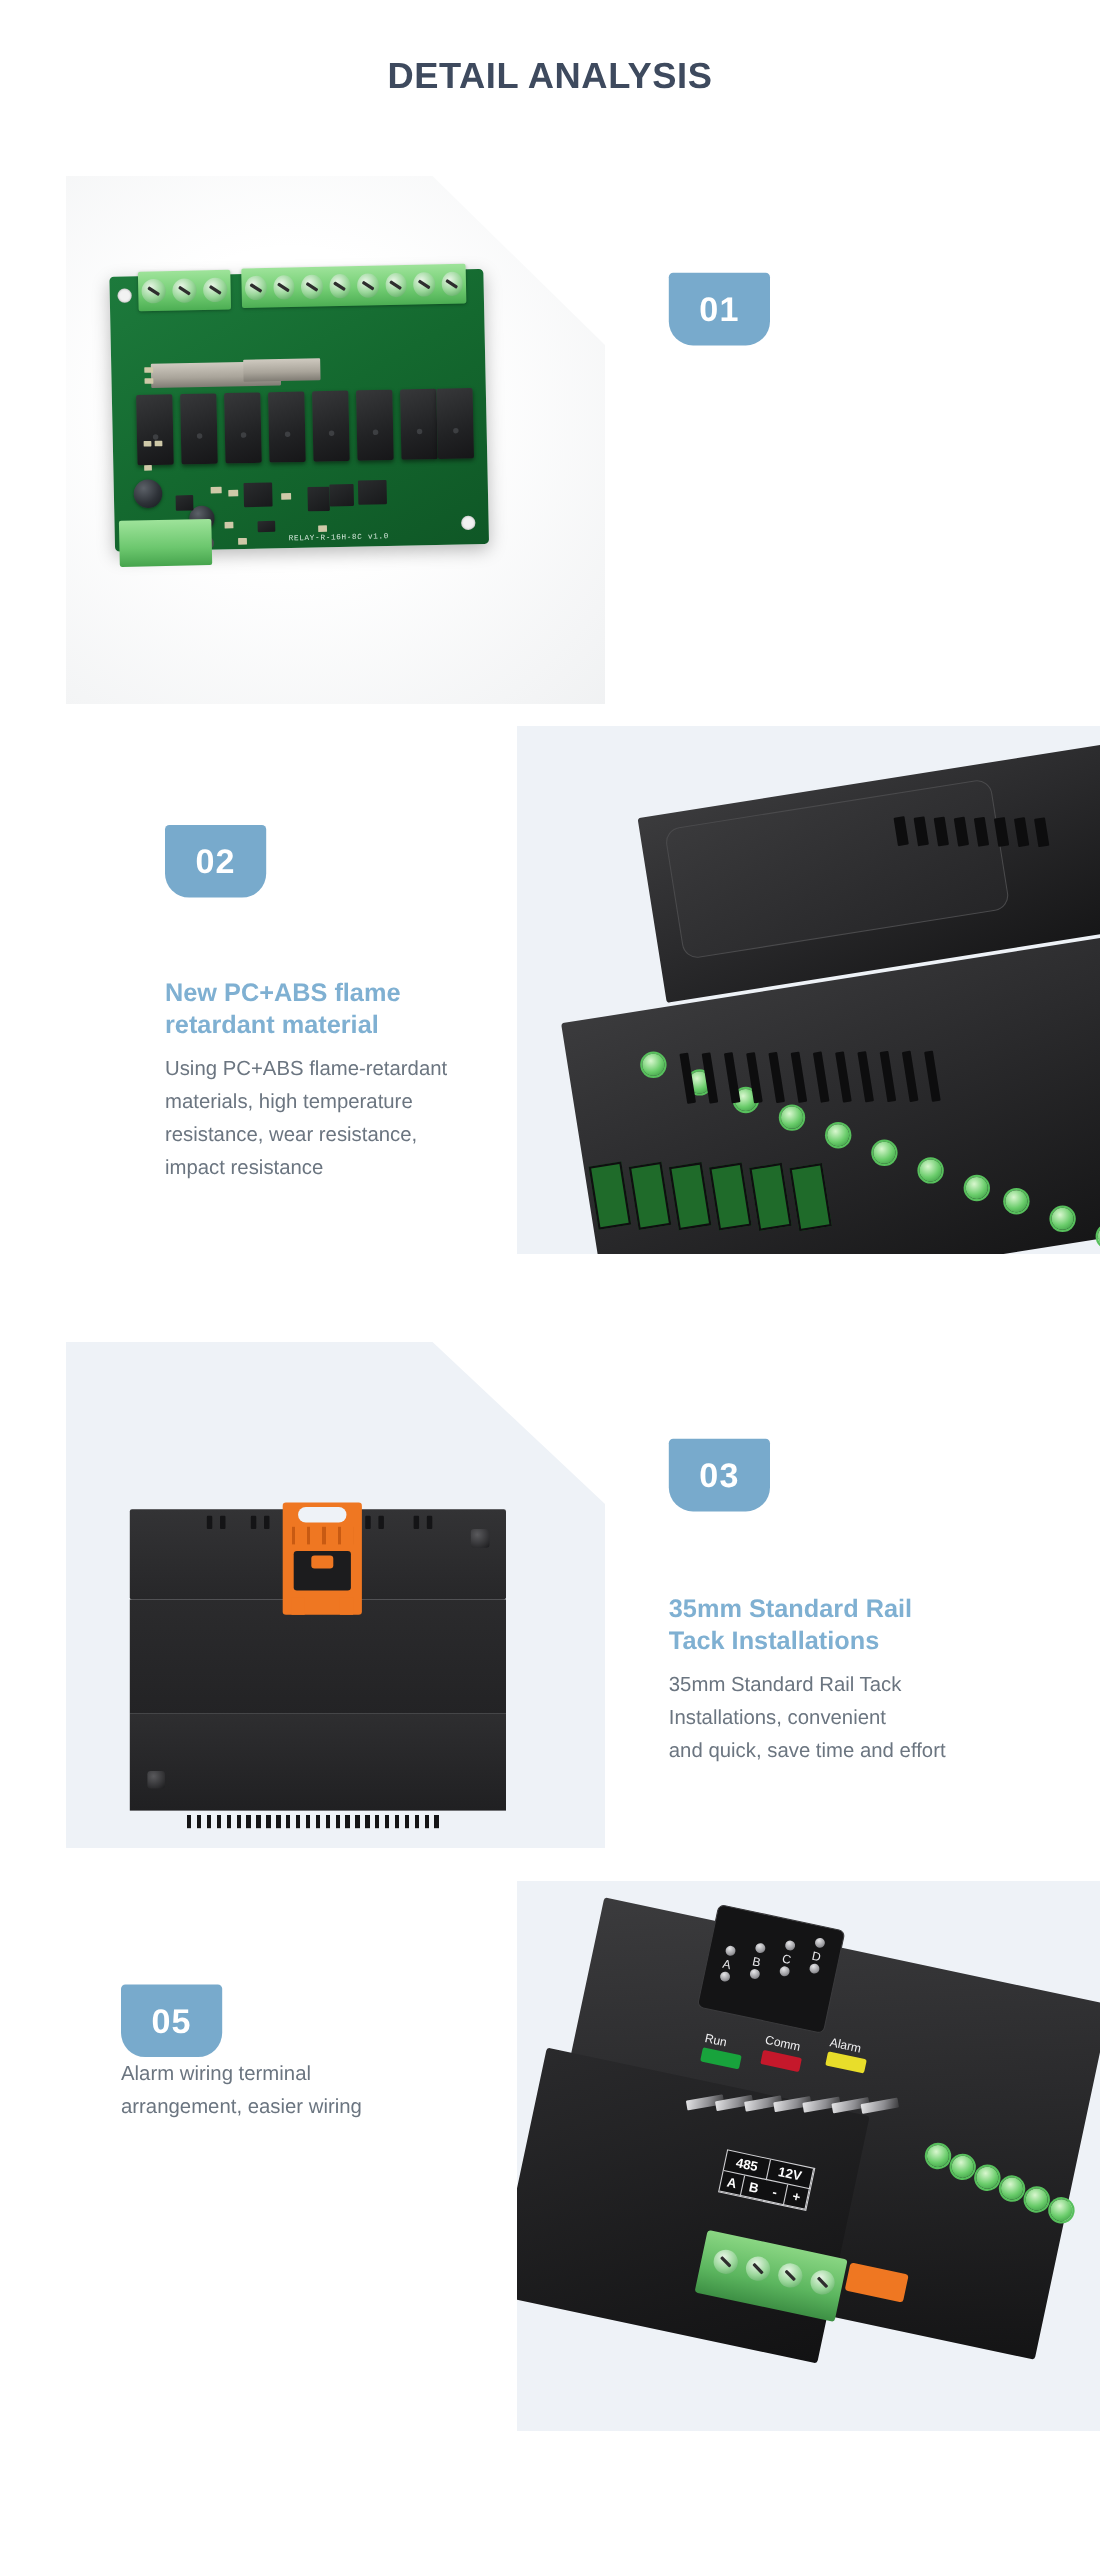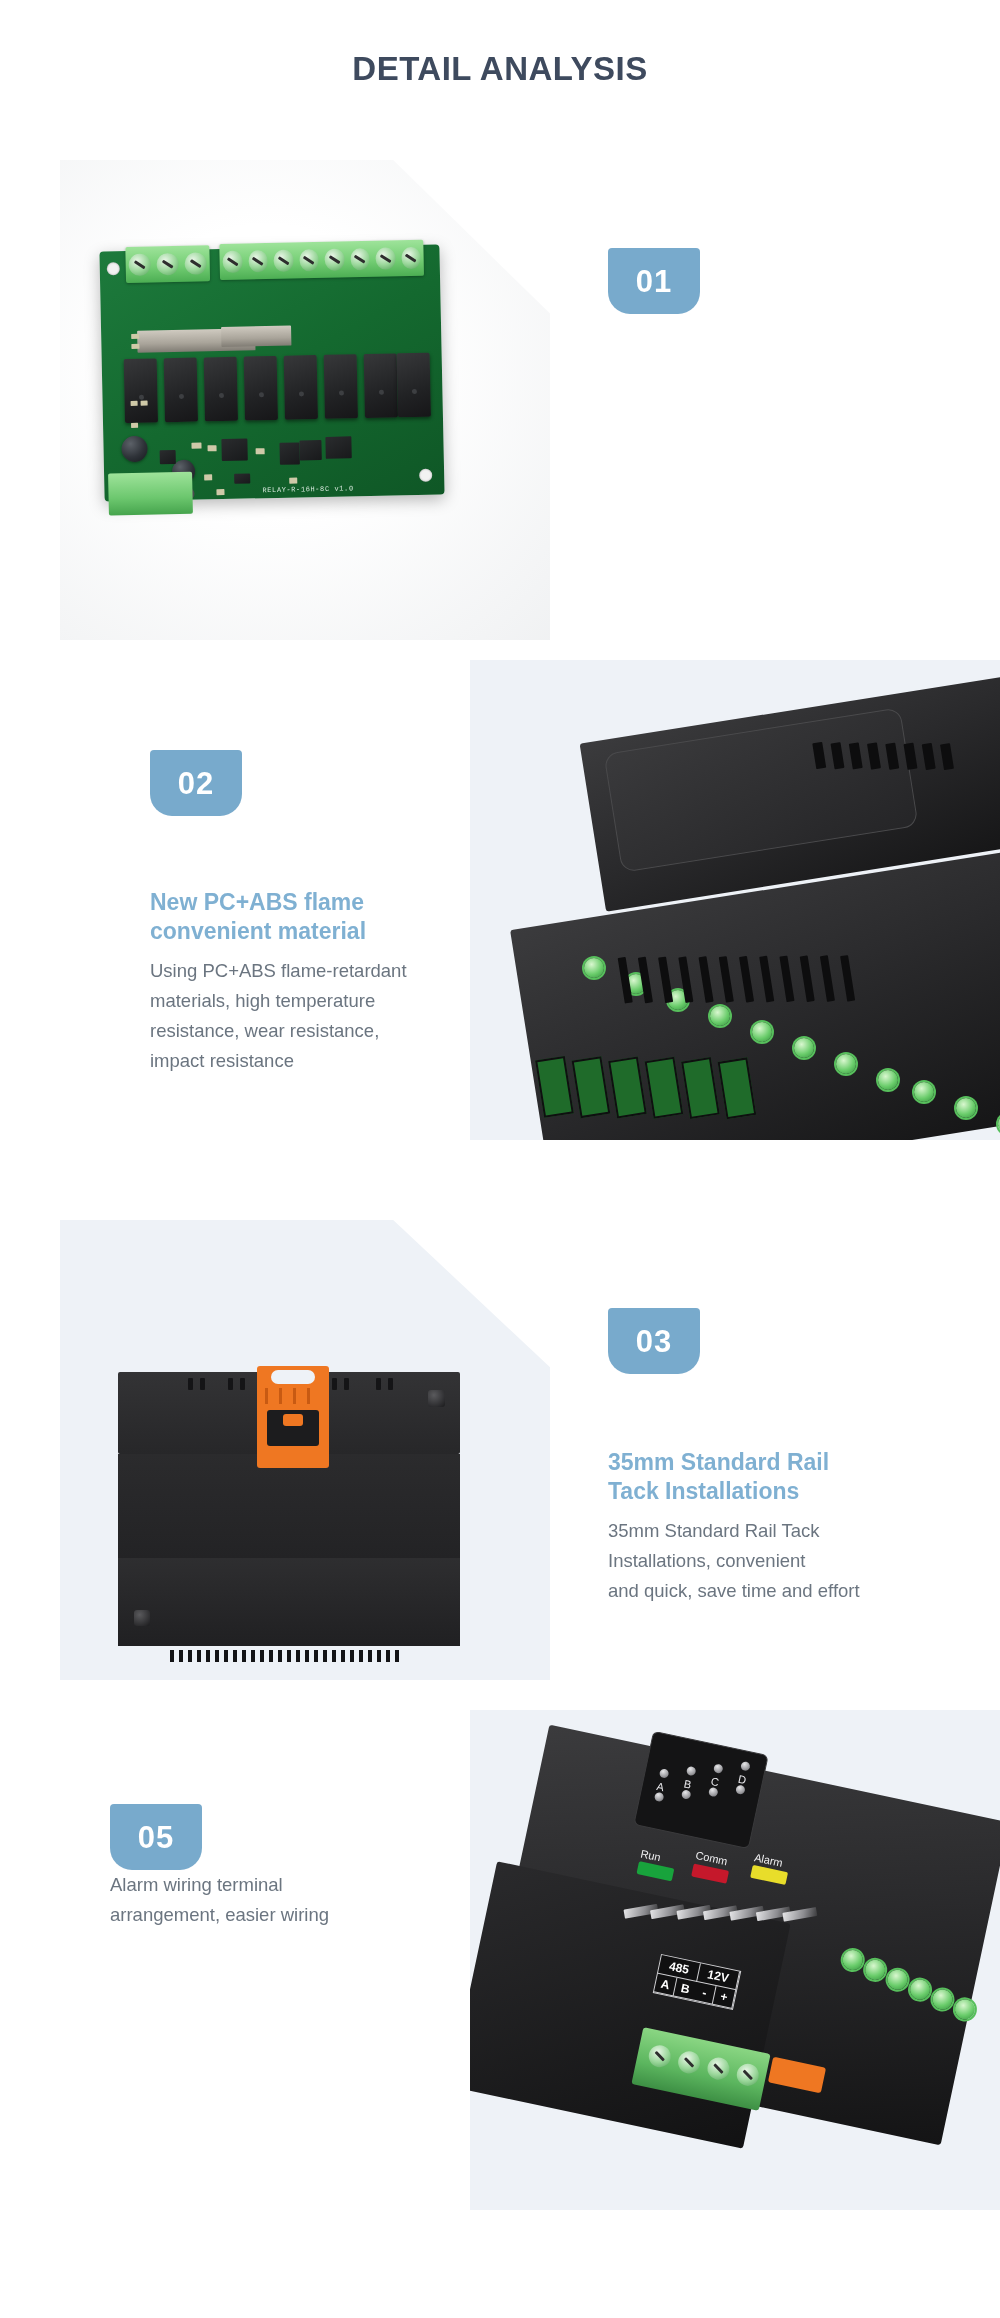--- a/index.html
+++ b/index.html
@@ -374,21 +374,21 @@
       <div class="vent" style="left:160px;top:24px;width:8px;height:46px;"></div>
       <div class="vent" style="left:180px;top:27px;width:8px;height:46px;"></div>
       <div class="vent" style="left:200px;top:30px;width:8px;height:46px;"></div>
       <div class="vent" style="left:220px;top:33px;width:8px;height:46px;"></div>
     </div>
   </div>
 
   <div class="copy" style="left:110px;top:90px;width:330px;margin-left:40px;">
     <div class="badge">02</div>
     <div class="head" style="margin-top:72px;">New PC+ABS flame
-convenient material</div>
+retardant material</div>
     <div class="body-text">Using PC+ABS flame-retardant
 materials, high temperature
 resistance, wear resistance,
 impact resistance</div>
   </div>
 </div>
 
 <div class="section" style="top:1220px;height:460px;">
 
   <div class="media img3 notch-tr" style="left:60px;top:0;width:490px;height:460px;">

